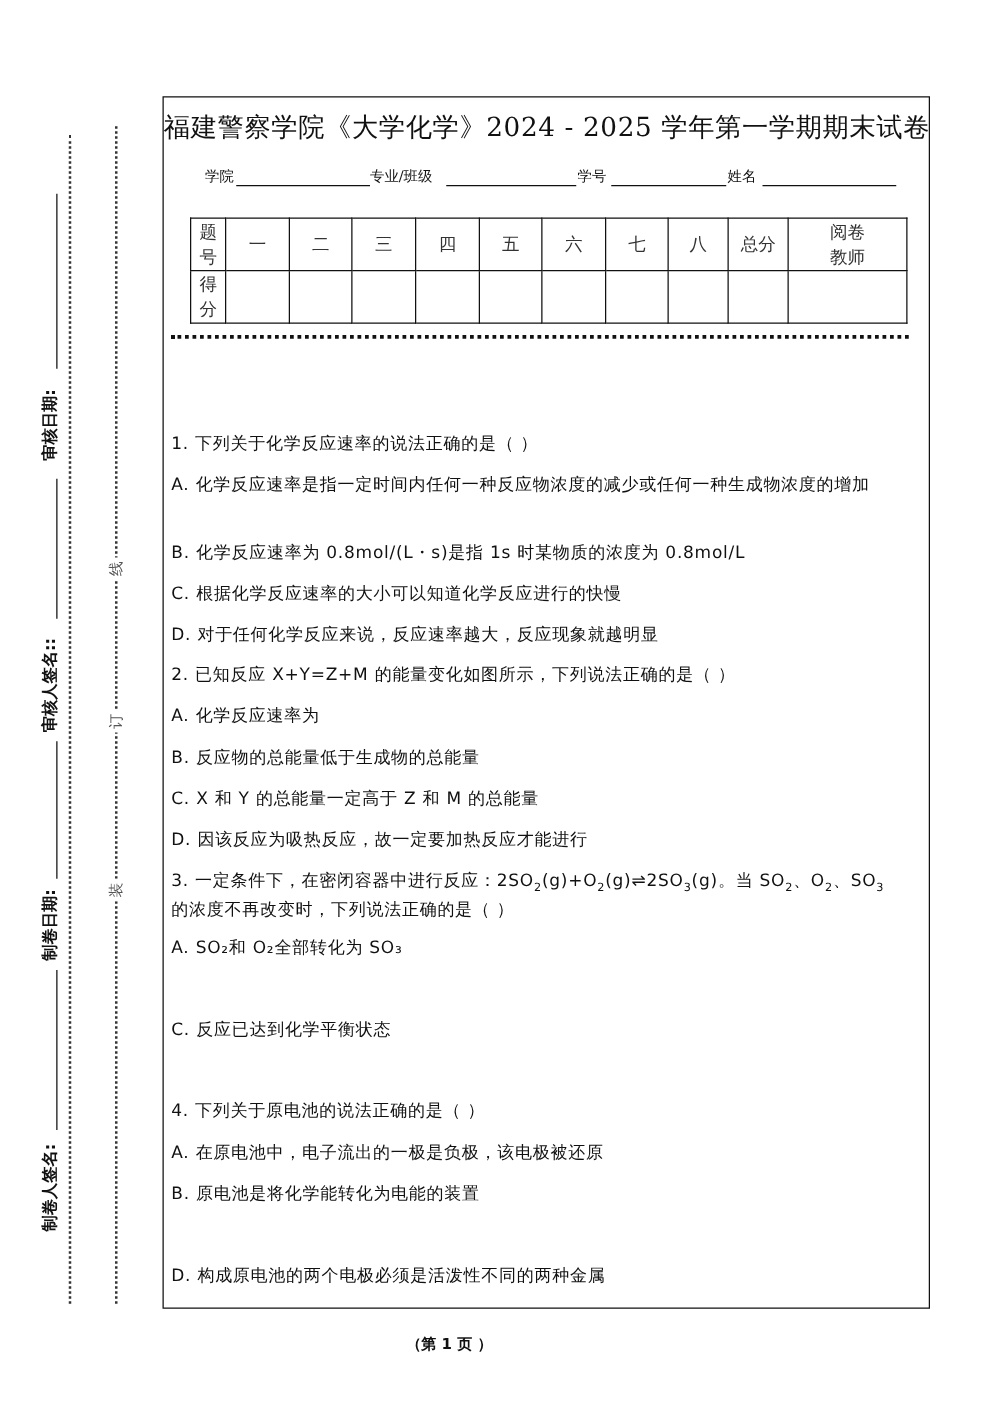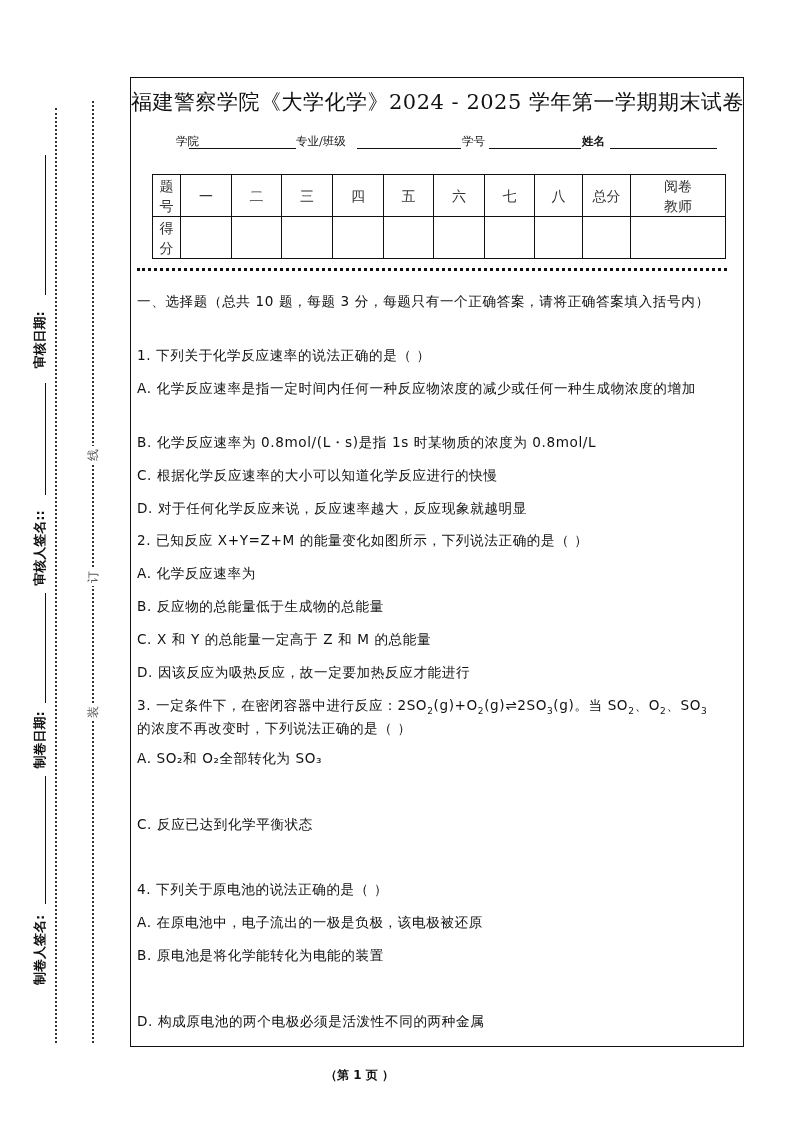--- a/index.html
+++ b/index.html
@@ -84,27 +84,27 @@
     <span>制卷日期:</span>
   </div>
 <div class="sigline" style="top:776px;height:128px;"></div>
 <div class="siglabel" style="top:905px;height:90px;display:flex;align-items:center;justify-content:center;">
     <span>制卷人签名:</span>
   </div>
 
 <div class="frame">
   <div class="title">福建警察学院《大学化学》2024 - 2025  学年第一学期期末试卷</div>
 
-  <span class="field-label" style="left:33px;margin-left:12px;">学院</span>
+  <span class="field-label" style="left:33px;">学院</span>
   <div class="field-line" style="left:58px;width:107px;"></div>
   <span class="field-label" style="left:165px;">专业/班级</span>
   <div class="field-line" style="left:226px;width:104px;"></div>
   <span class="field-label" style="left:331px;">学号</span>
   <div class="field-line" style="left:358px;width:92px;"></div>
-  <span class="field-label" style="left:451px;font-weight:bold;">姓名</span>
+  <span class="field-label" style="left:451px;">姓名</span>
   <div class="field-line" style="left:479px;width:107px;"></div>
 
   <table class="score">
     <tbody>
         <tr style="height:42px;">
       <td style="width:27px;">
         <div>题</div>
         <div>号</div>
       </td>
       <td style="width:50px;">一</td>
@@ -135,21 +135,20 @@
       <td></td>
       <td></td>
       <td></td>
       <td></td>
     </tr>
   </tbody>
     </table>
 
   <div class="dotsep"></div>
 
-  <div class="q" style="top:212px;">一、选择题（总共 10 题，每题 3 分，每题只有一个正确答案，请将正确答案填入括号内）</div>
 
   <div class="q" style="top:266px;">1. 下列关于化学反应速率的说法正确的是（   ）</div>
   <div class="q" style="top:299px;">A. 化学反应速率是指一定时间内任何一种反应物浓度的减少或任何一种生成物浓度的增加</div>
   <div class="q" style="top:353px;">B. 化学反应速率为 0.8mol/(L・s)是指 1s 时某物质的浓度为 0.8mol/L</div>
   <div class="q" style="top:386px;">C. 根据化学反应速率的大小可以知道化学反应进行的快慢</div>
   <div class="q" style="top:419px;">D. 对于任何化学反应来说，反应速率越大，反应现象就越明显</div>
 
   <div class="q" style="top:451px;">2. 已知反应 X+Y=Z+M 的能量变化如图所示，下列说法正确的是（   ）</div>
   <div class="q" style="top:484px;">A. 化学反应速率为</div>
   <div class="q" style="top:517px;">B. 反应物的总能量低于生成物的总能量</div>

